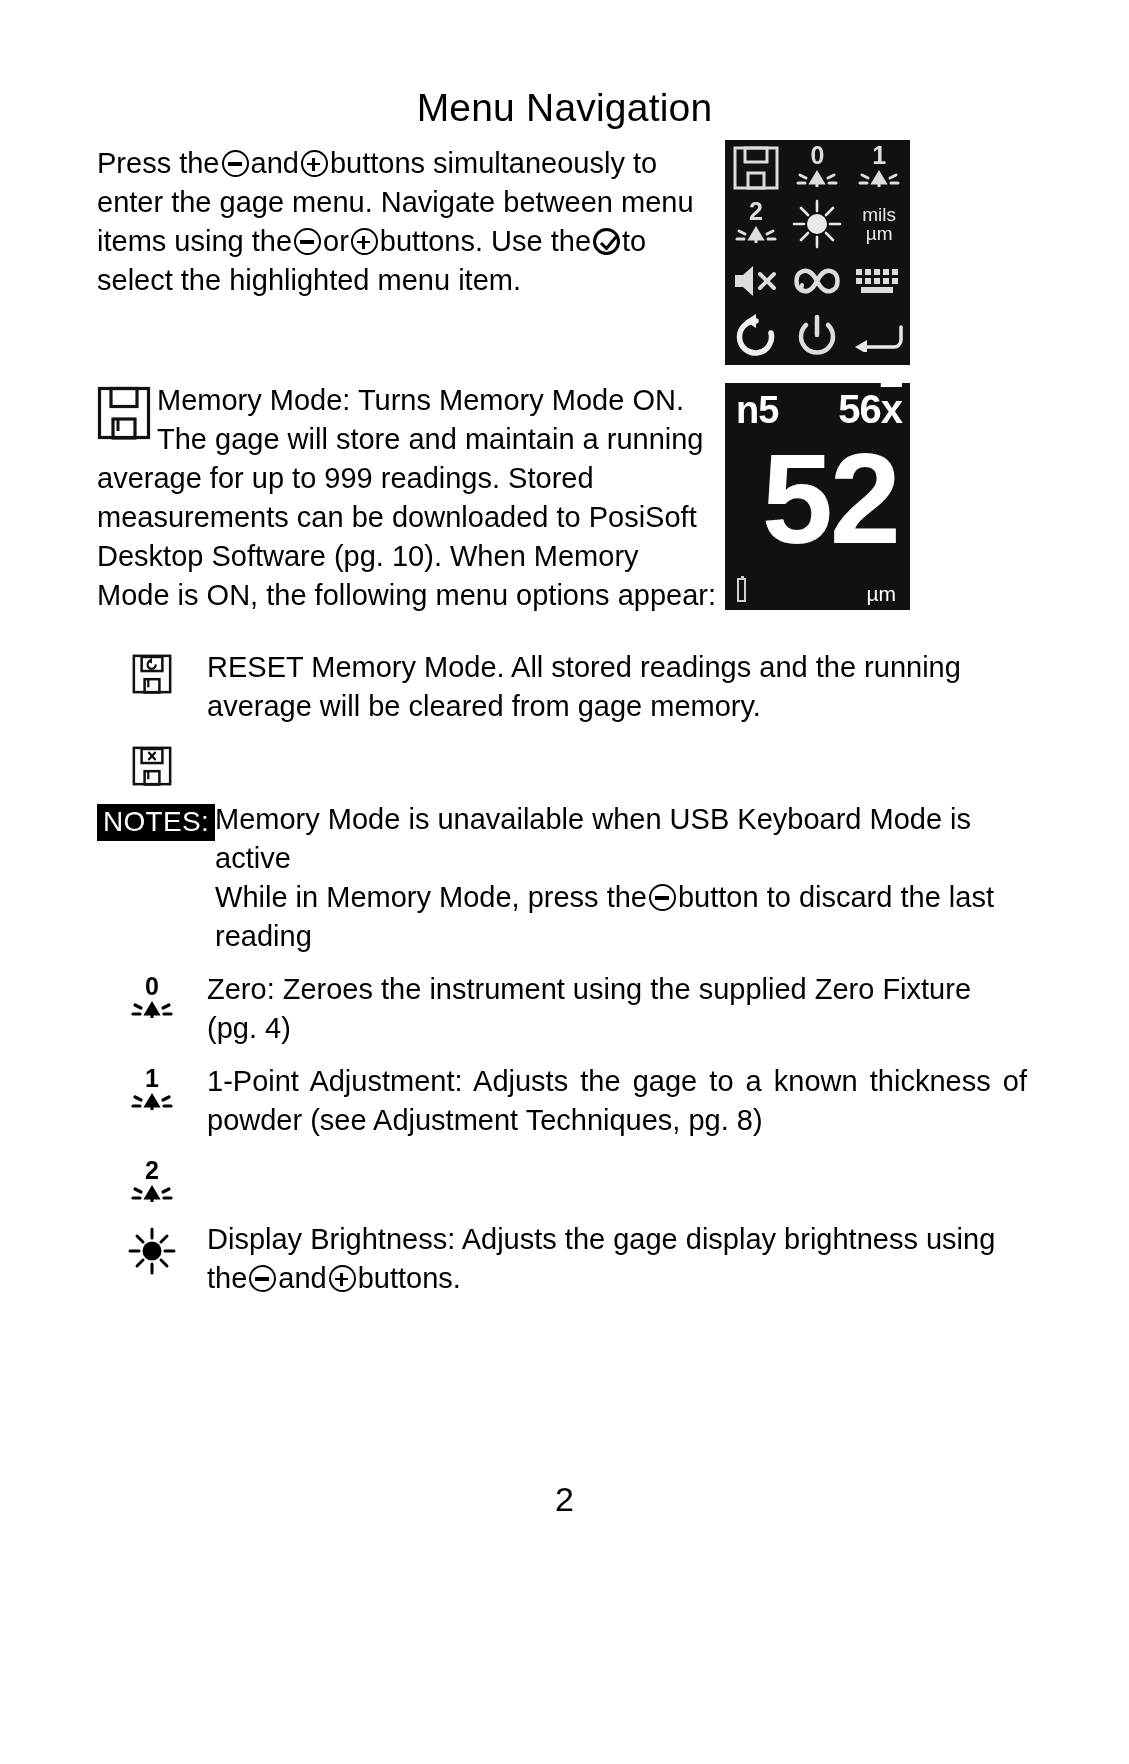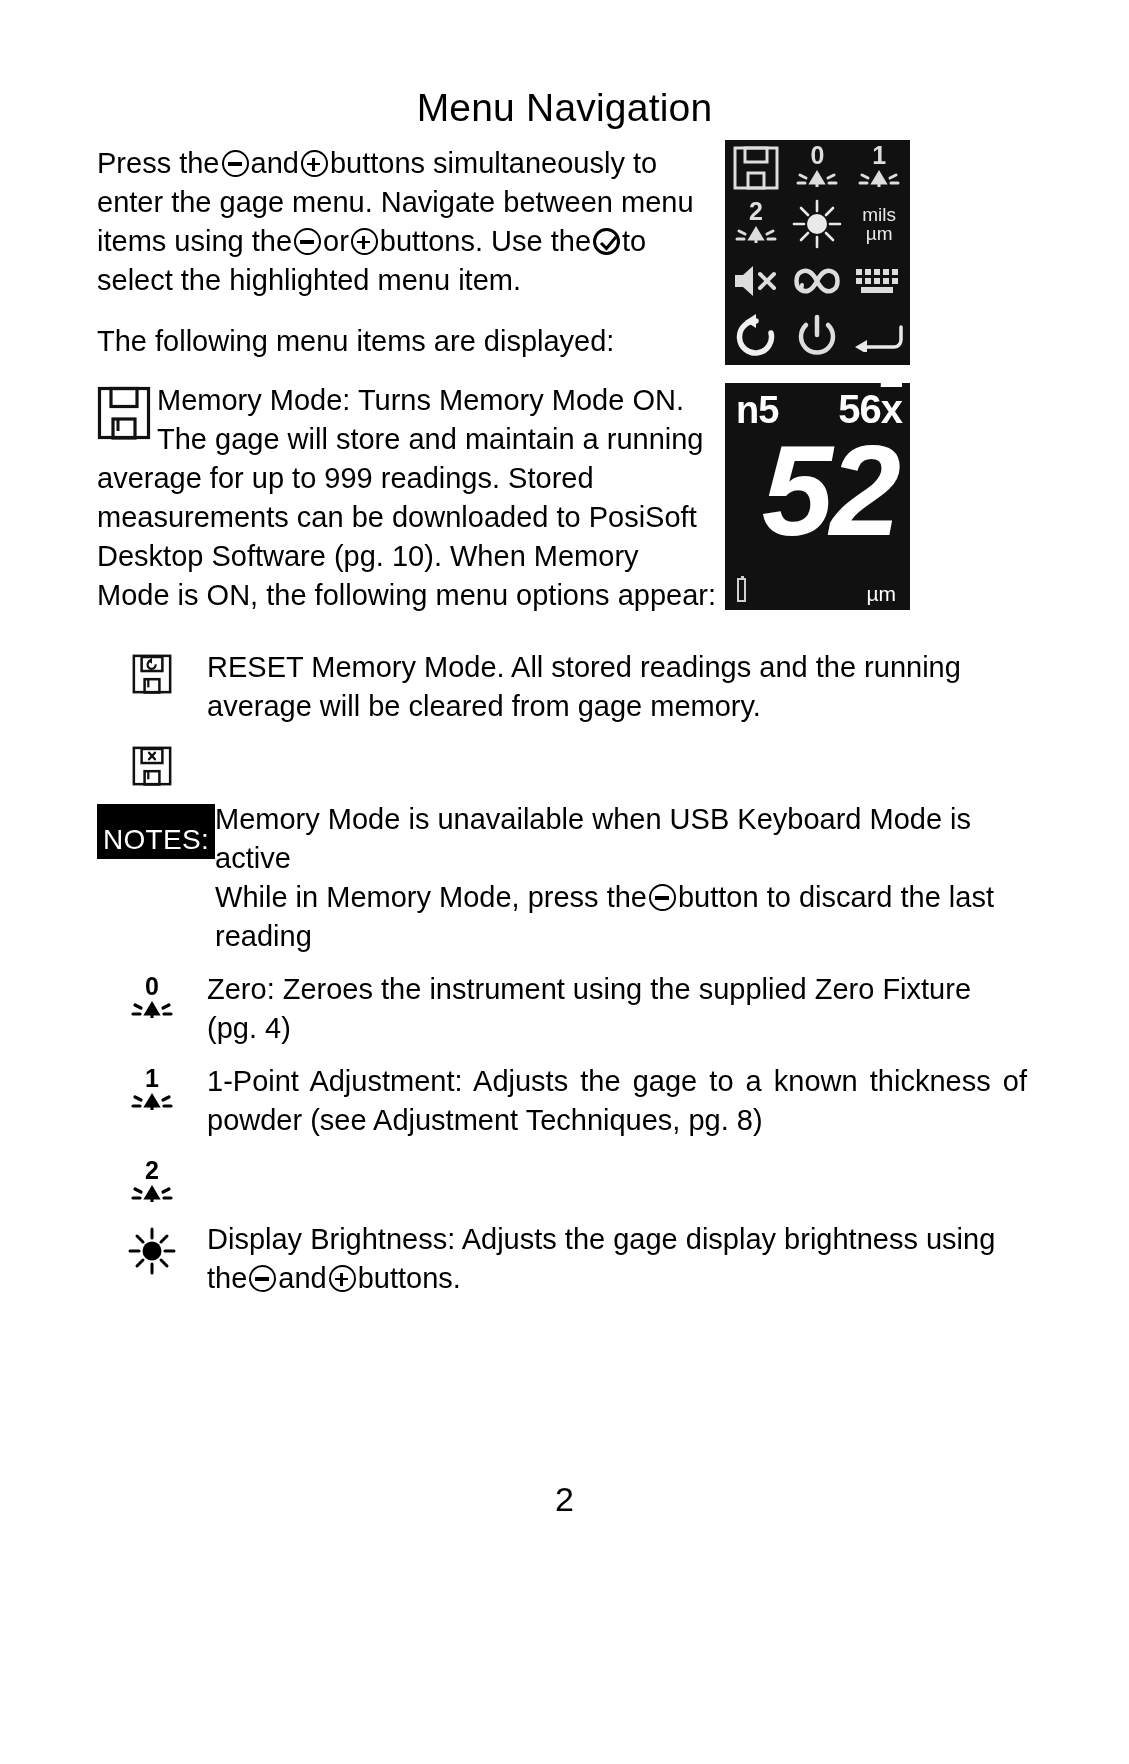--- a/index.html
+++ b/index.html
@@ -158,27 +158,26 @@
     color: #ffffff;
     font-size: 40px;
     font-weight: bold;
     line-height: 40px;
     letter-spacing: -1px;
     white-space: nowrap;
   }
   .rd-avg .ovl { text-decoration: overline; }
   .rd-big {
     position: absolute;
-    right: 12px; top: 44px;
+    right: 12px; top: 52px;
     color: #ffffff;
     font-size: 128px;
     font-weight: bold;
     line-height: 128px;
     letter-spacing: -3px;
-    font-style: italic;
   }
   .rd-unit {
     position: absolute;
     right: 14px; bottom: 6px;
     color: #ffffff;
     font-size: 21px;
     line-height: 21px;
   }
   .rd-batt {
     position: absolute;
@@ -233,21 +232,21 @@
     line-height: 39px;
   }
   .item-txt.justify { text-align: justify; }
   .item-txt p { margin: 0; }
 
   .notes-badge {
     background: #000000;
     color: #ffffff;
     font-size: 28px;
     line-height: 34px;
-    padding: 19px 6px 2px 6px;
+    padding: 1px 6px 2px 6px;
     font-weight: 400;
     letter-spacing: 0.3px;
     display: inline-block;
   }
   .notes-ic {
     flex: 0 0 110px;
     display: flex;
     justify-content: flex-start;
     padding-top: 4px;
     margin-left: 0;
@@ -268,21 +267,20 @@
 
 <div class="page">
 
   <div class="page-title">Menu Navigation</div>
 
   <div class="intro-block">
     <p class="para"><span>Press the</span><span class="btn-glyph minus"></span><span>and</span><span class="btn-glyph plus"></span><span>buttons simultaneously to enter the gage menu. Navigate between menu items using the</span><span class="btn-glyph minus"></span><span>or</span><span class="btn-glyph plus"></span><span>buttons. Use the</span><span class="btn-glyph check"><svg width="21" height="21" viewBox="0 0 21 21">
             <path d="M4 11 L8.5 15.5 L17 5" stroke="#000" stroke-width="3" fill="none" stroke-linecap="square"></path>
           </svg></span><span>to select the highlighted menu item.</span></p>
 
-    <p class="para">The following menu items are displayed:</p>
   </div>
 
   <div class="lcd" id="lcd-menu-icons">
     <div class="icon-grid">
 
       <div class="icon-cell">
         <svg width="48" height="46" viewBox="0 0 48 46">
           <rect x="3" y="3" width="42" height="40" fill="none" stroke="#dddddd" stroke-width="3"></rect>
           <rect x="13" y="3" width="22" height="14" fill="none" stroke="#dddddd" stroke-width="3"></rect>
           <rect x="16" y="28" width="16" height="15" fill="none" stroke="#dddddd" stroke-width="3"></rect>

